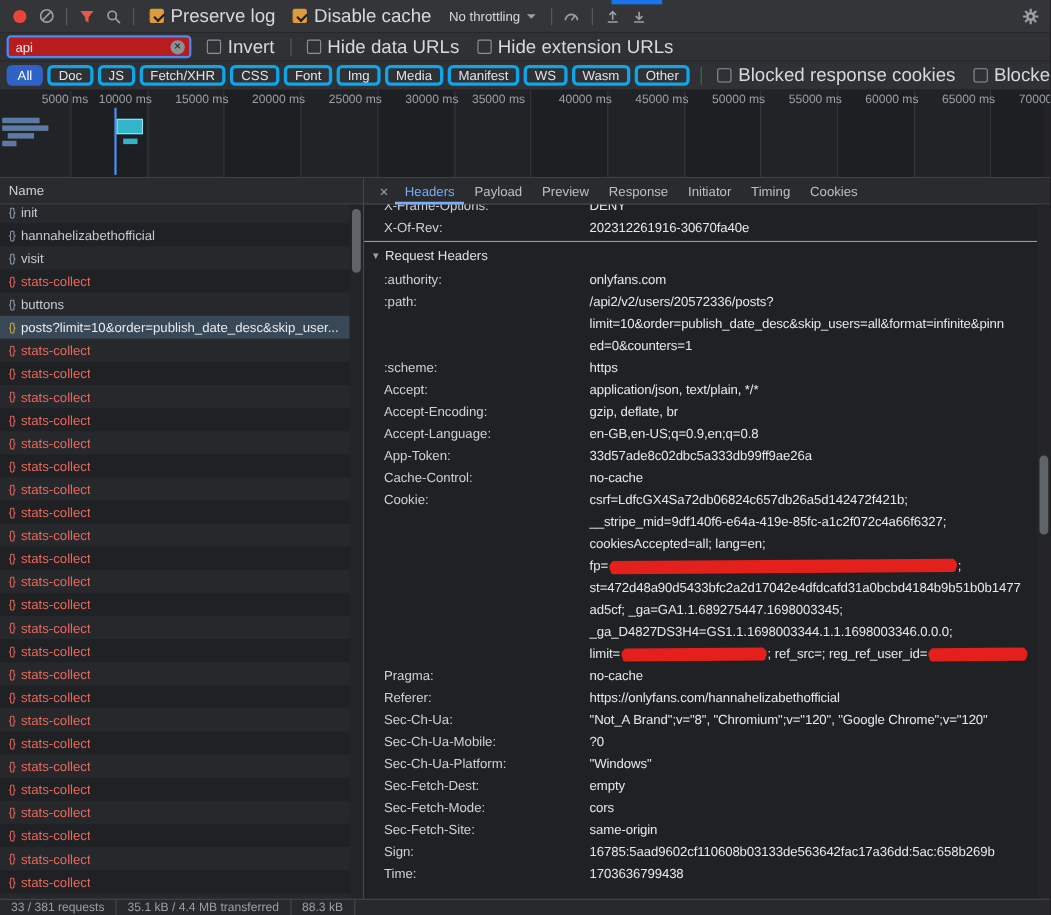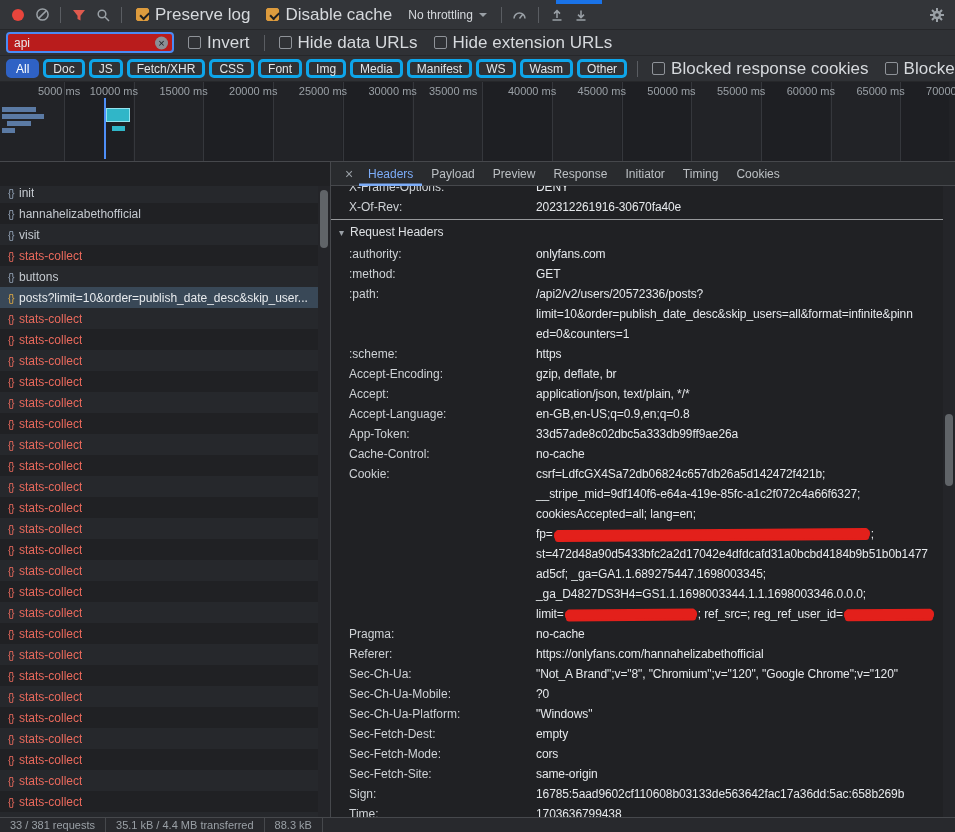--- a/index.html
+++ b/index.html
@@ -259,20 +259,23 @@
       <span class="ov-grid" style="left: 830.7px;"></span>
       <span class="ov-tick" style="left: 786.7px;">60000 ms</span>
       <span class="ov-grid" style="left: 900.4px;"></span>
       <span class="ov-tick" style="left: 856.4px;">65000 ms</span>
       <span class="ov-tick" style="left: 926.1px;">70000 ms</span>
     </div>
 
   <div class="main">
 
     <div class="left">
+      <div class="name-hdr">
+        <span>Name</span>
+      </div>
       <div class="req-list">
           <div class="req-row normal even">
             <span class="req-icon">{}</span>
             <span class="req-label">init</span>
           </div>
           <div class="req-row normal">
             <span class="req-icon">{}</span>
             <span class="req-label">hannahelizabethofficial</span>
           </div>
           <div class="req-row normal even">
@@ -430,49 +433,43 @@
           <span>Request Headers</span>
         </div>
         <div>
             <div class="hdr-row">
               <span class="hdr-name">:authority:</span>
               <div class="hdr-val">
                 <div class="hdr-line"><span>onlyfans.com</span></div>
               </div>
             </div>
             <div class="hdr-row">
-              <span class="hdr-name">:method:</span>
-              <div class="hdr-val">
-                <div class="hdr-line"><span>GET</span></div>
-              </div>
-            </div>
-            <div class="hdr-row">
               <span class="hdr-name">:path:</span>
               <div class="hdr-val">
                 <div class="hdr-line"><span>/api2/v2/users/20572336/posts?</span></div>
                 <div class="hdr-line"><span>limit=10&amp;order=publish_date_desc&amp;skip_users=all&amp;format=infinite&amp;pinn</span></div>
                 <div class="hdr-line"><span>ed=0&amp;counters=1</span></div>
               </div>
             </div>
             <div class="hdr-row">
               <span class="hdr-name">:scheme:</span>
               <div class="hdr-val">
                 <div class="hdr-line"><span>https</span></div>
               </div>
             </div>
             <div class="hdr-row">
+              <span class="hdr-name">Accept:</span>
+              <div class="hdr-val">
+                <div class="hdr-line"><span>application/json, text/plain, */*</span></div>
+              </div>
+            </div>
+            <div class="hdr-row">
               <span class="hdr-name">Accept-Encoding:</span>
               <div class="hdr-val">
                 <div class="hdr-line"><span>gzip, deflate, br</span></div>
-              </div>
-            </div>
-            <div class="hdr-row">
-              <span class="hdr-name">Accept:</span>
-              <div class="hdr-val">
-                <div class="hdr-line"><span>application/json, text/plain, */*</span></div>
               </div>
             </div>
             <div class="hdr-row">
               <span class="hdr-name">Accept-Language:</span>
               <div class="hdr-val">
                 <div class="hdr-line"><span>en-GB,en-US;q=0.9,en;q=0.8</span></div>
               </div>
             </div>
             <div class="hdr-row">
               <span class="hdr-name">App-Token:</span>

